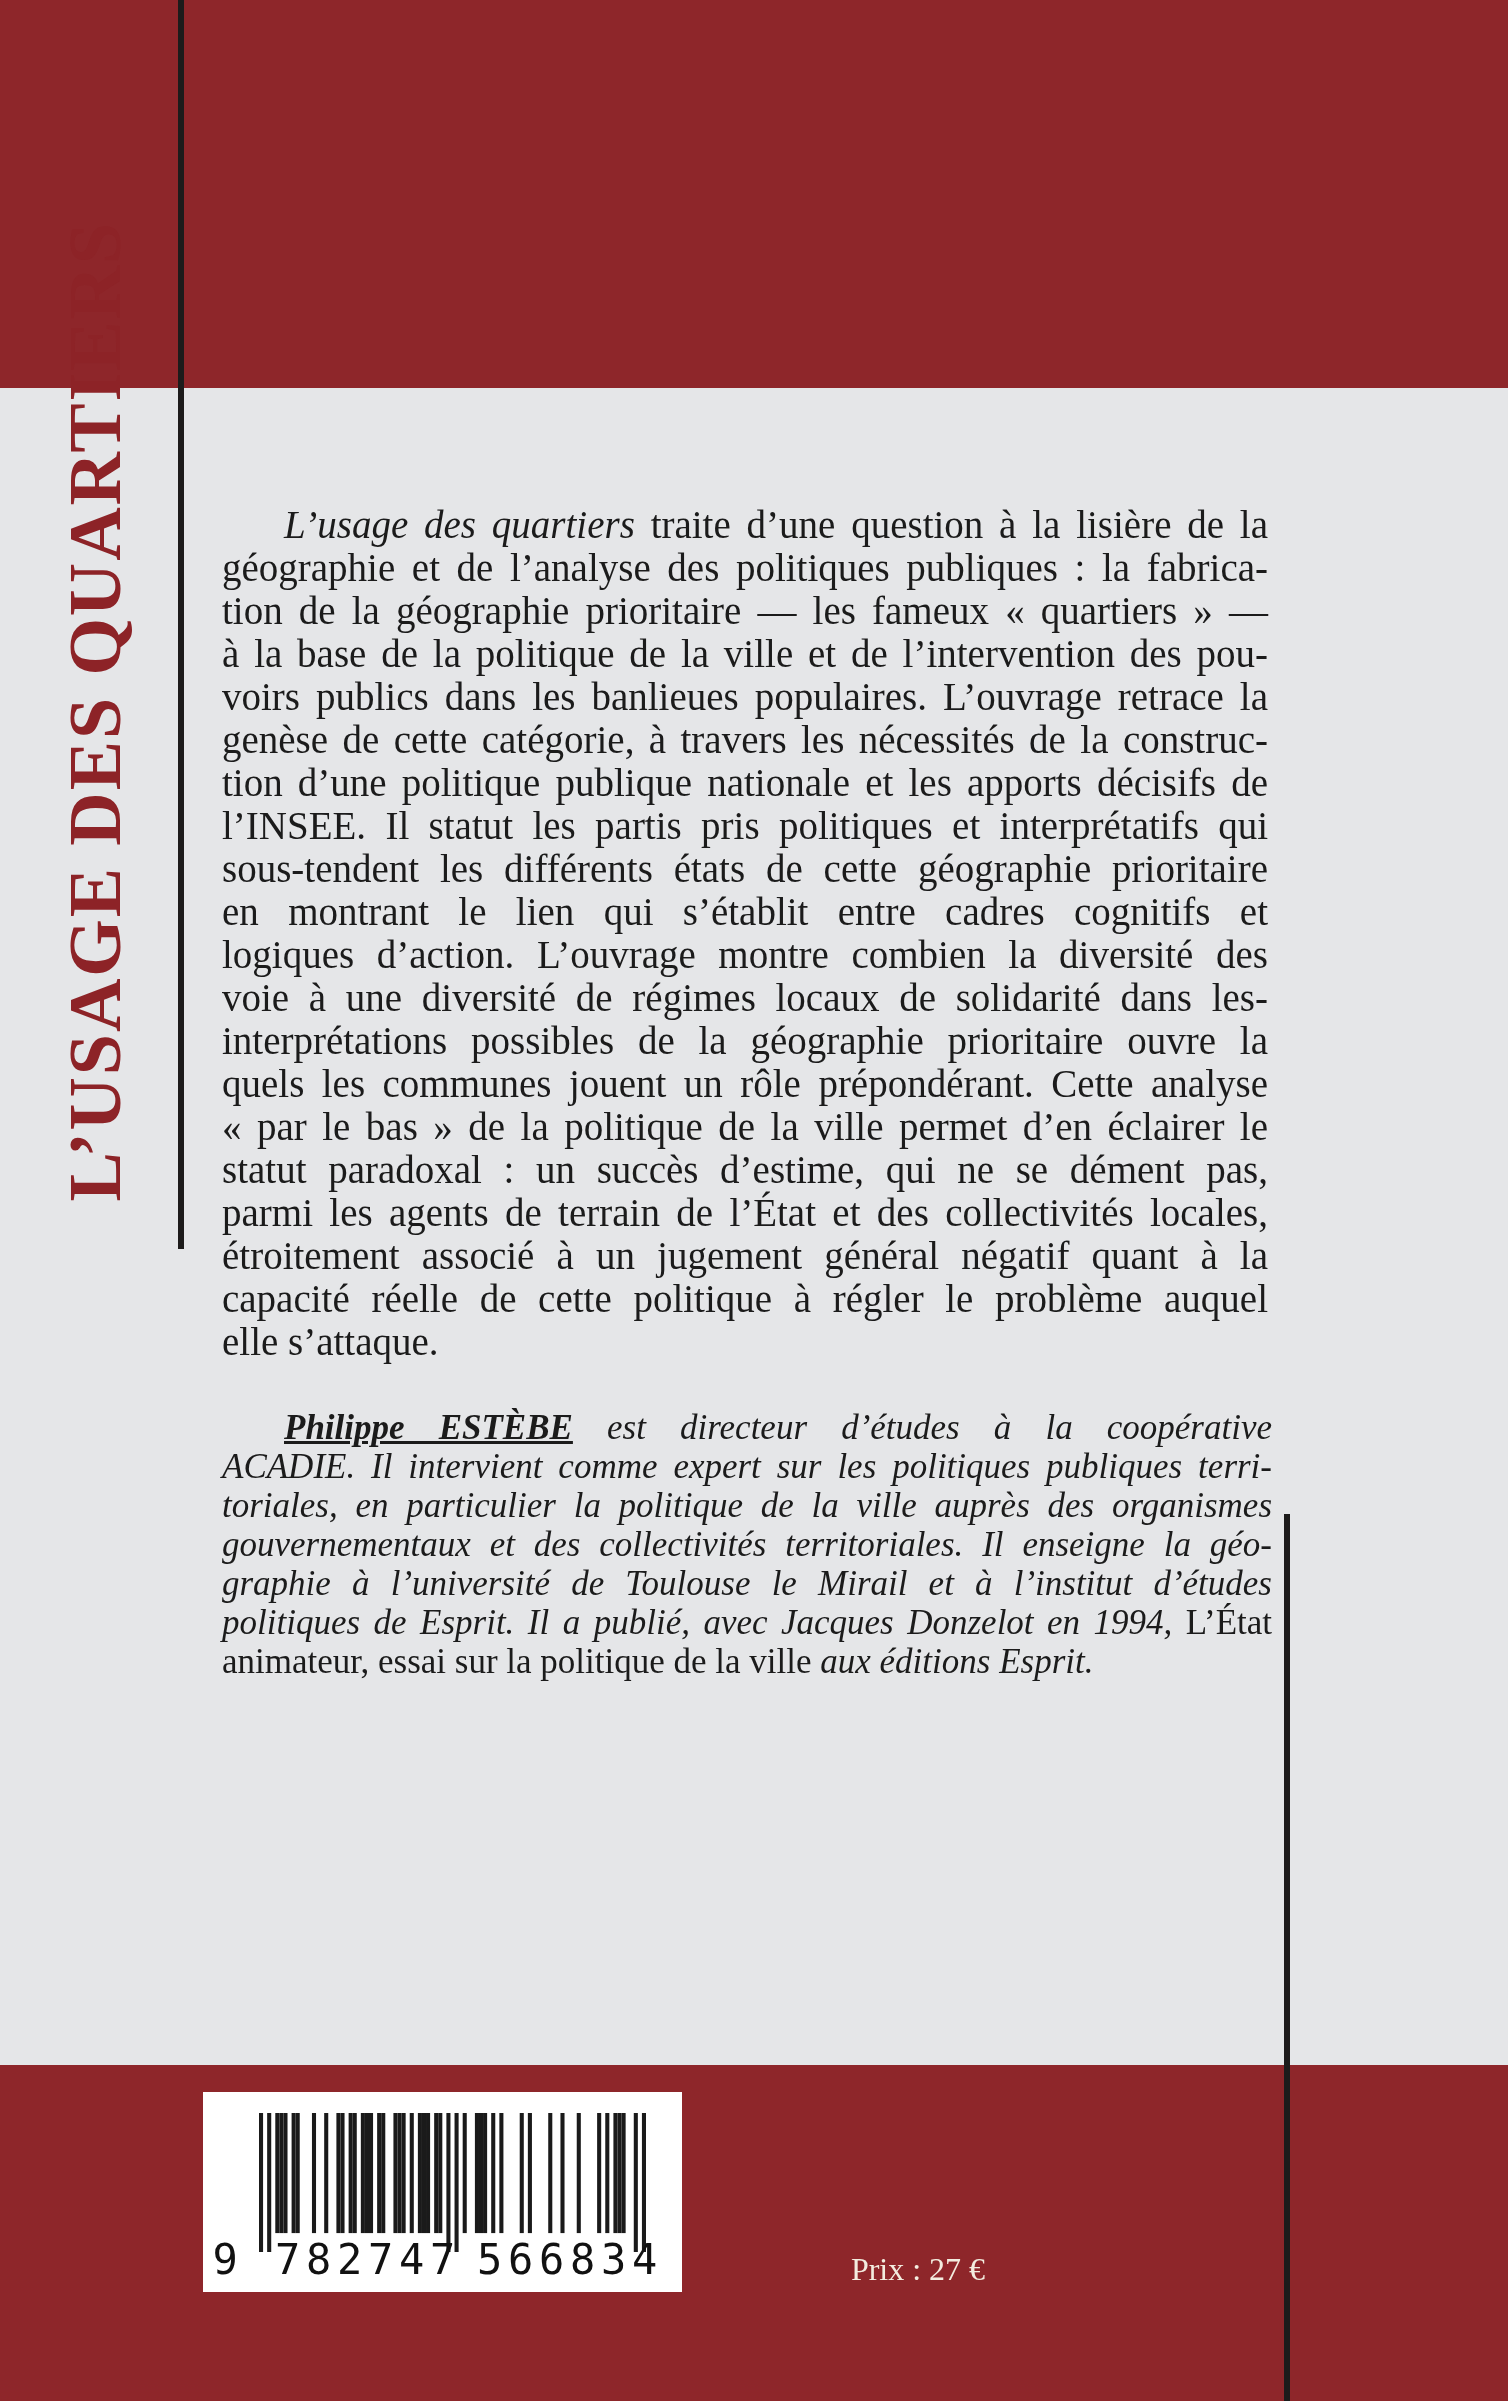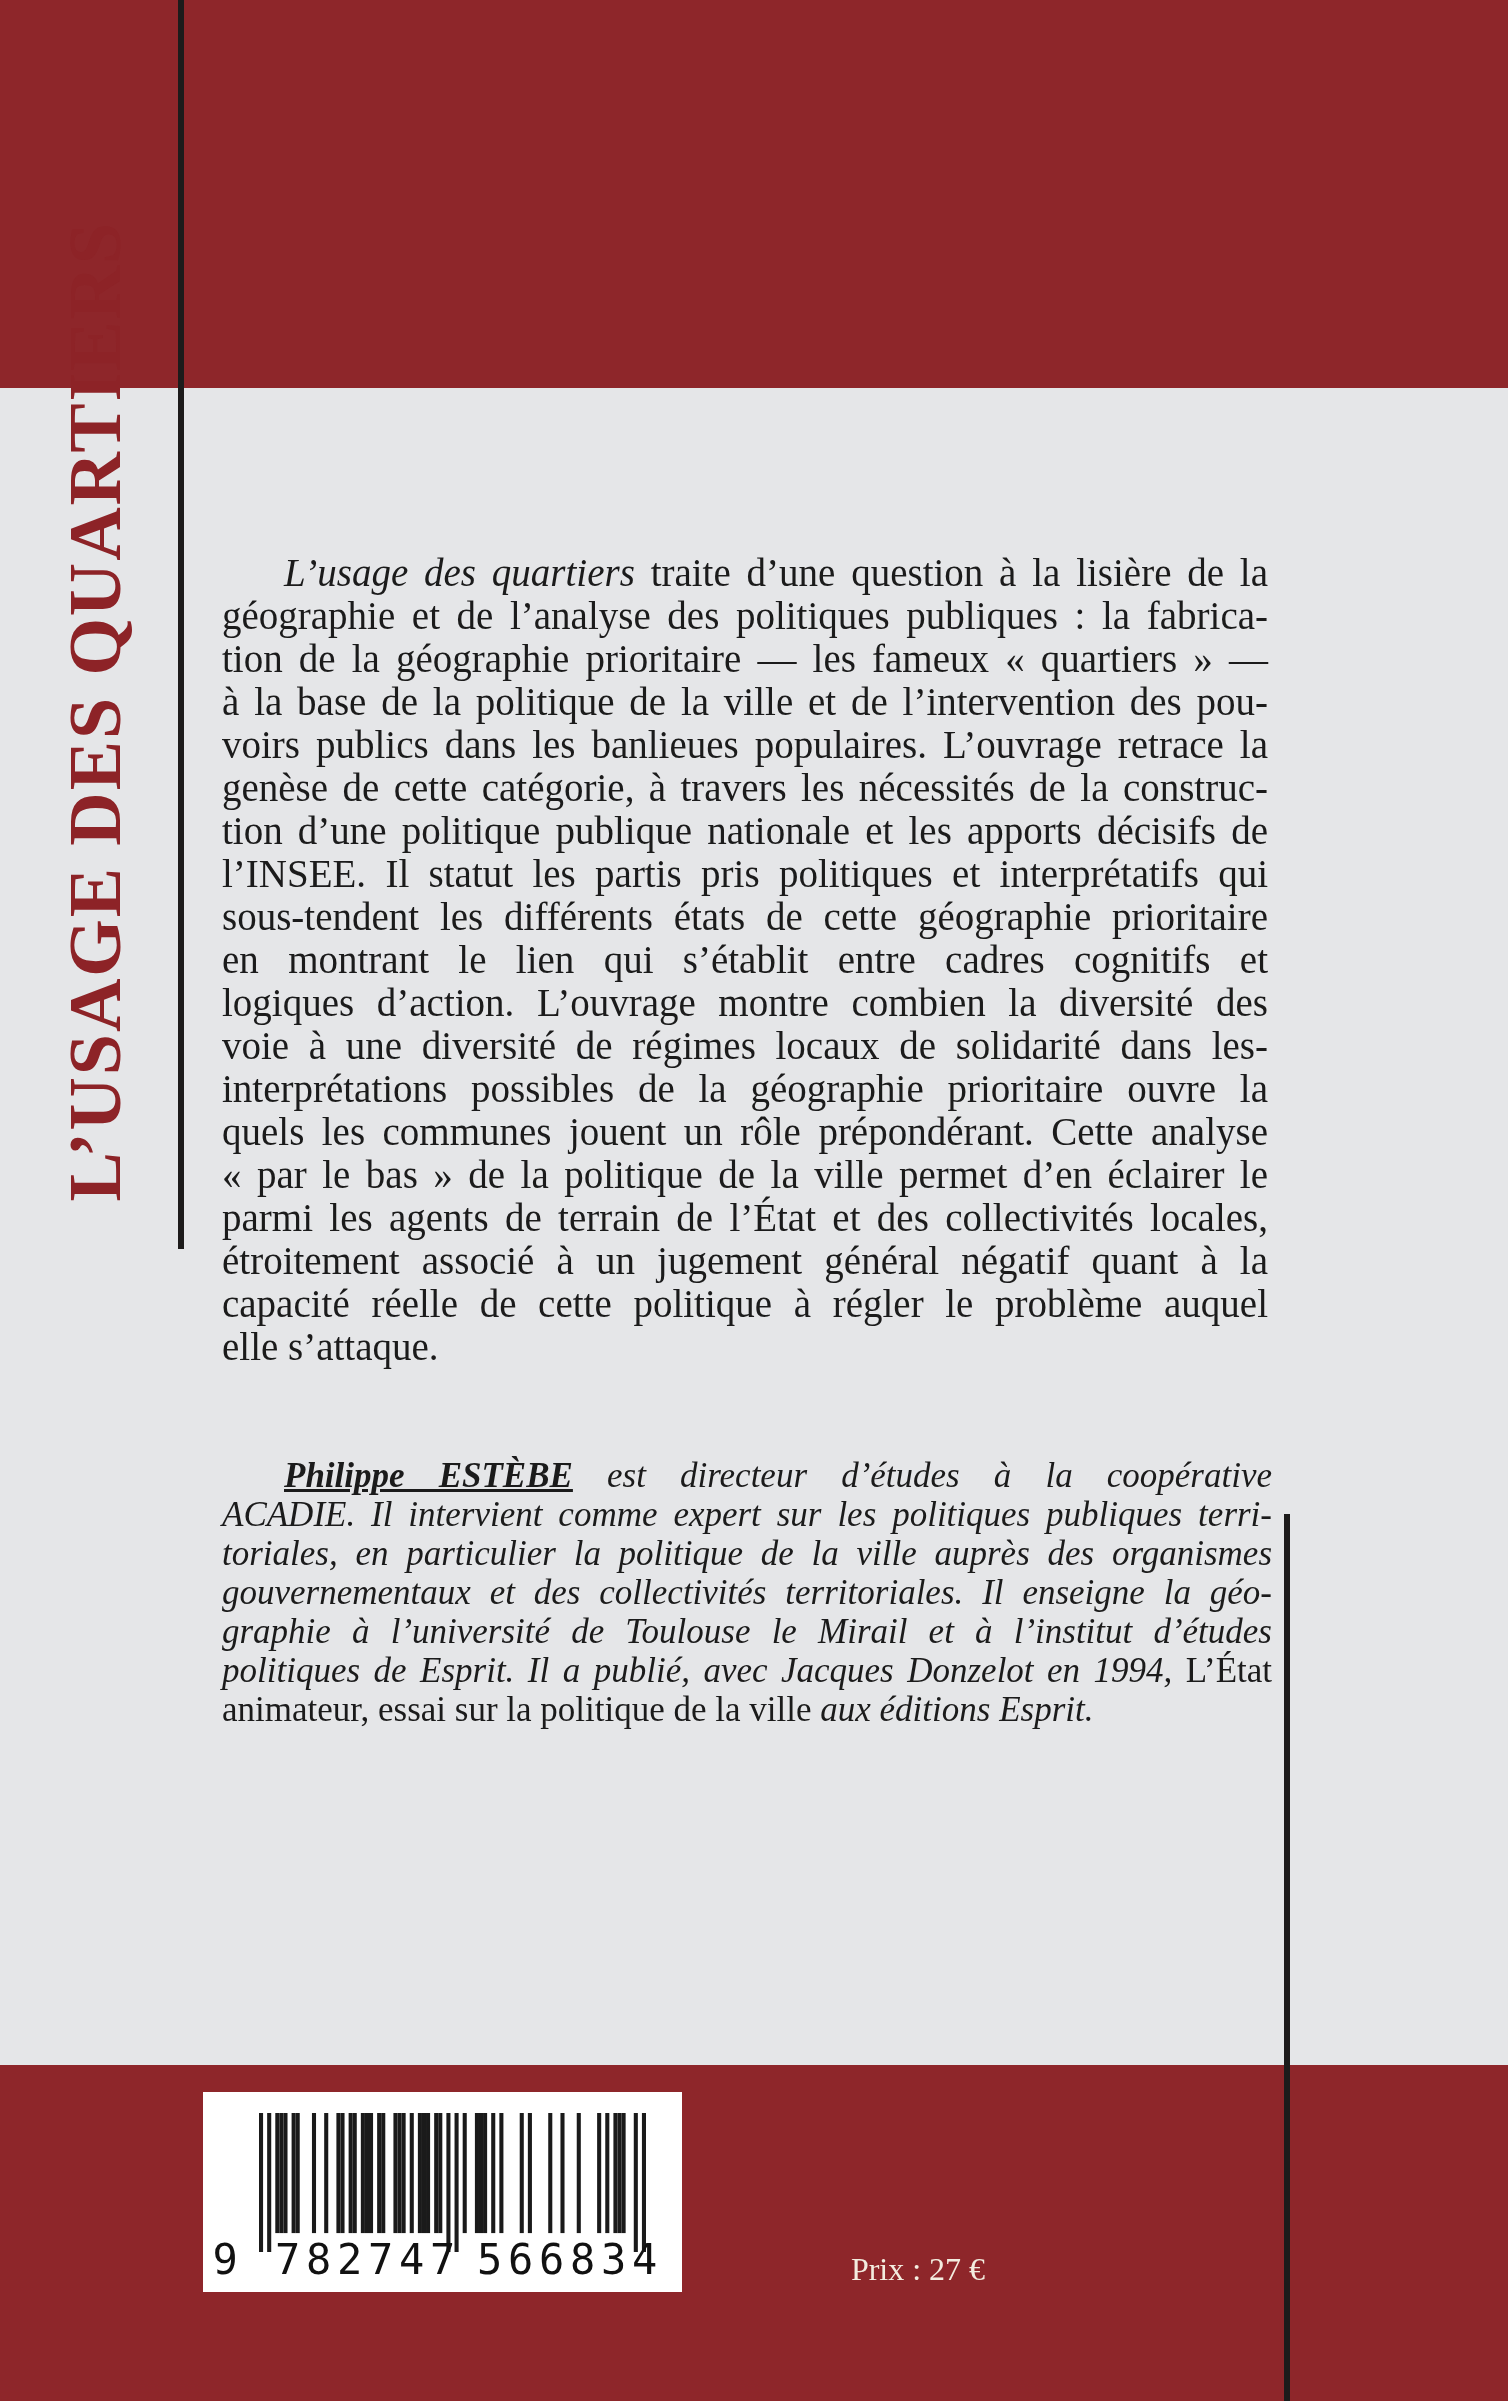--- a/index.html
+++ b/index.html
@@ -64,21 +64,21 @@
     font-size: 35px; line-height: 39px;
     font-style: italic;
   }
   .jline {
     text-align: justify;
     text-align-last: justify;
     text-justify: inter-word;
     white-space: normal;
   }
   .jline.last { text-align-last: left; }
-  .jline.indent { text-indent: 62px; margin-top: 48px; }
+  .jline.indent { text-indent: 62px; }
   span.i  { font-style: italic; }
   span.bi { font-style: italic; font-weight: bold; text-decoration: underline; }
   span.r  { font-style: normal; }
   .barcode-box {
     position: absolute; left: 203px; top: 2092px;
     width: 479px; height: 200px;
     background: var(--barcode-bg);
   }
   .barcode-svg {
     position: absolute; left: 56px; top: 21px;
@@ -127,20 +127,21 @@
       <div class="jline"><span>genèse de cette catégorie, à travers les nécessités de la construc-</span></div>
       <div class="jline"><span>tion d’une politique publique nationale et les apports décisifs de</span></div>
       <div class="jline"><span>l’INSEE. Il statut les partis pris politiques et interprétatifs qui</span></div>
       <div class="jline"><span>sous-tendent les différents états de cette géographie prioritaire</span></div>
       <div class="jline"><span>en montrant le lien qui s’établit entre cadres cognitifs et</span></div>
       <div class="jline"><span>logiques d’action. L’ouvrage montre combien la diversité des</span></div>
       <div class="jline"><span>voie à une diversité de régimes locaux de solidarité dans les-</span></div>
       <div class="jline"><span>interprétations possibles de la géographie prioritaire ouvre la</span></div>
       <div class="jline"><span>quels les communes jouent un rôle prépondérant. Cette analyse</span></div>
       <div class="jline"><span>« par le bas » de la politique de la ville permet d’en éclairer le</span></div>
+      <div class="jline"><span>statut paradoxal : un succès d’estime, qui ne se dément pas,</span></div>
       <div class="jline"><span>parmi les agents de terrain de l’État et des collectivités locales,</span></div>
       <div class="jline"><span>étroitement associé à un jugement général négatif quant à la</span></div>
       <div class="jline"><span>capacité réelle de cette politique à régler le problème auquel</span></div>
       <div class="jline last"><span>elle s’attaque.</span></div>
     </div>
 
   <div class="bio">
       <div class="jline indent"><span class="bi">Philippe ESTÈBE</span><span> est directeur d’études à la coopérative</span></div>
       <div class="jline"><span>ACADIE. Il intervient comme expert sur les politiques publiques terri-</span></div>
       <div class="jline"><span>toriales, en particulier la politique de la ville auprès des organismes</span></div>

